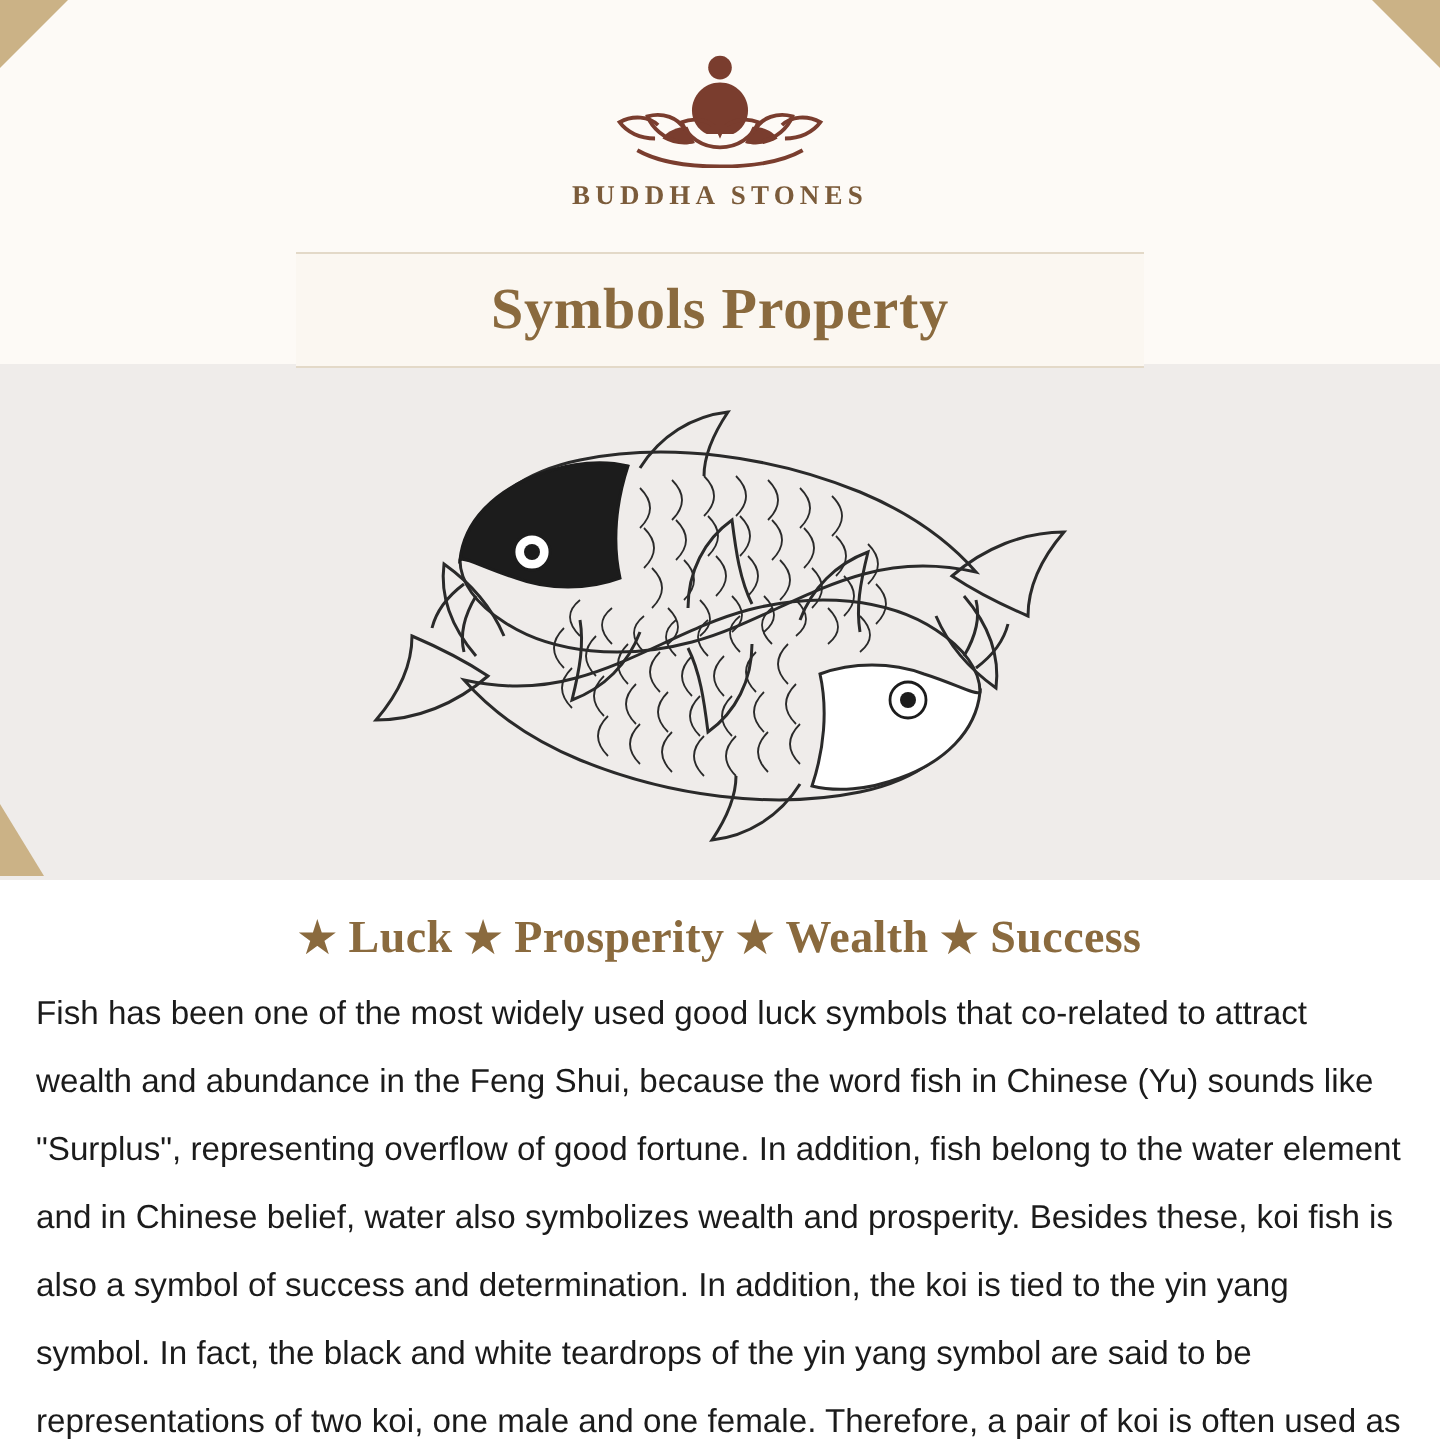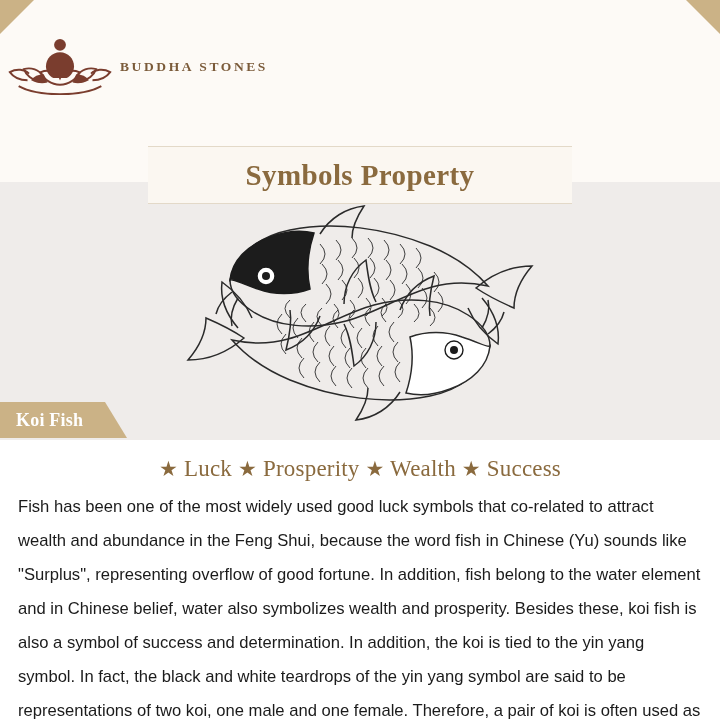--- a/index.html
+++ b/index.html
@@ -38,22 +38,24 @@
     border-top: 34px solid #cbb286;
     border-left: 34px solid transparent;
   }
 
   
   .header {
     position: relative;
     height: 128px;
     background: #fdfaf6;
     display: flex;
+    flex-direction: column;
     align-items: center;
     justify-content: flex-start;
+    padding-top: 22px;
     box-sizing: border-box;
   }
   .logo-mark {
     width: 120px;
     height: 62px;
     display: block;
   }
   .logo-text {
     margin-top: 6px;
     font-size: 13.5px;
@@ -77,21 +79,20 @@
     left: 148px;
     top: 0;
     width: 424px;
     height: 56px;
     background: #fbf7f1;
     border-top: 1px solid #e3d9c8;
     border-bottom: 1px solid #e3d9c8;
     display: flex;
     align-items: center;
     justify-content: center;
-    margin-top: 20px;
   }
   .title-band .title {
     font-family: "Liberation Serif", serif;
     font-weight: bold;
     font-size: 29px;
     color: #8a6a3e;
     letter-spacing: 0.4px;
   }
 
   
@@ -148,21 +149,21 @@
     left: 0;
     width: 720px;
     height: 280px;
     background: #ffffff;
     box-sizing: border-box;
     padding: 16px 18px 0 18px;
   }
   .keywords {
     text-align: center;
     font-family: "Liberation Serif", serif;
-    font-weight: normal;
+    font-weight: bold;
     font-size: 23px;
     color: #8a6a3e;
     margin: 0 0 8px 0;
     letter-spacing: 0.2px;
     white-space: nowrap;
   }
   .keywords .star {
     color: #8a6a3e;
     font-size: 21px;
   }
@@ -269,23 +270,20 @@
             <path d="M228 194 q-10 -10 0 -20 M212 198 q-10 -10 0 -20 M196 200 q-10 -10 0 -20 M180 200 q-10 -10 0 -20 M164 198 q-10 -10 0 -20 M148 194 q-10 -10 0 -20 M132 190 q-10 -10 0 -20 M116 186 q-10 -10 0 -20"></path>
             <path d="M224 174 q-10 -10 0 -20 M208 178 q-10 -10 0 -20 M192 180 q-10 -10 0 -20 M176 180 q-10 -10 0 -20 M160 178 q-10 -10 0 -20 M144 174 q-10 -10 0 -20 M128 170 q-10 -10 0 -20 M112 166 q-10 -10 0 -20"></path>
             <path d="M216 154 q-10 -10 0 -18 M200 158 q-10 -10 0 -18 M184 160 q-10 -10 0 -18 M168 160 q-10 -10 0 -18 M152 158 q-10 -10 0 -18 M136 154 q-10 -10 0 -18 M120 150 q-10 -10 0 -18"></path>
           </g>
         </g>
       </svg>
     </span>
   </div>
 
   <div class="label-tab">
-    <div class="tab-body">
-      <span class="tab-text">Koi Fish</span>
-    </div>
     <div class="tab-slant"></div>
   </div>
 
   <div class="content">
     <div class="keywords">
       <span class="star">★</span>
       <span>Luck</span>
       <span class="star">★</span>
       <span>Prosperity</span>
       <span class="star">★</span>

